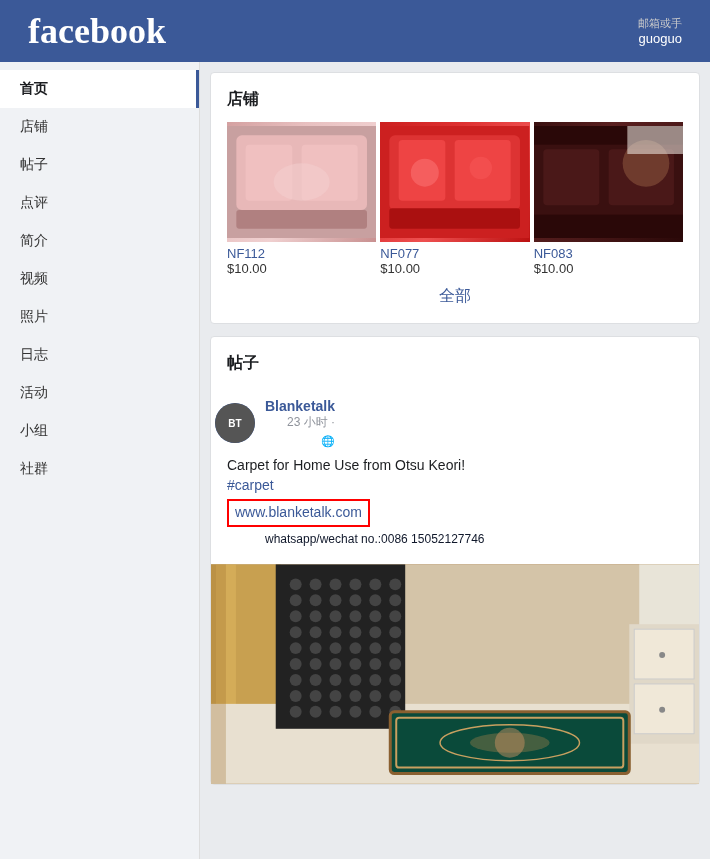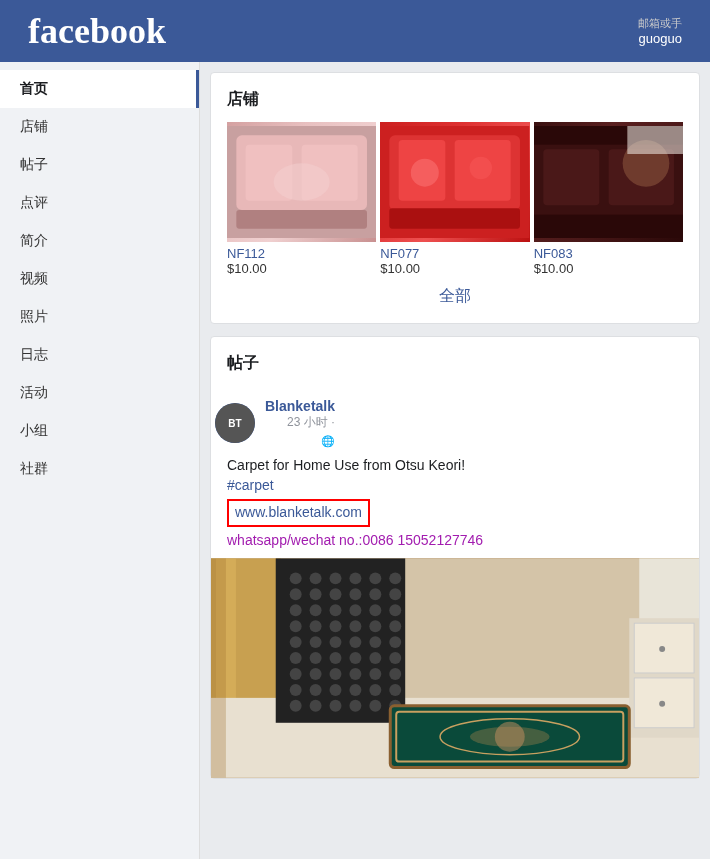--- a/index.html
+++ b/index.html
@@ -163,41 +163,42 @@
       color: #90949c;
       display: flex;
       align-items: flex-end;
       gap: 4px;
       flex-direction: column;
     }
     .globe-icon {
       font-size: 11px;
     }
     .post-body {
-      padding: 0 16px 8px;
+      padding: 0 16px 16px;
       font-size: 14px;
       color: #1c1e21;
       line-height: 1.4;
     }
     .post-body .hashtag {
       color: #3b5998;
     }
     .post-link {
       display: inline-block;
       color: #3b5998;
       font-size: 14px;
       border: 2px solid red;
       padding: 2px 6px;
       text-decoration: none;
       cursor: pointer;
     }
     .post-contact {
-      color: #a21caf;
-      font-size: 14px;
+      color: #0f172a;
+      font-size: 12px;
       margin-top: 4px;
+      margin-left: 38px;
     }
 
     
     .carpet-scene {
       width: 100%;
       height: 220px;
       position: relative;
       background: #c4a882;
       overflow: hidden;
     }

